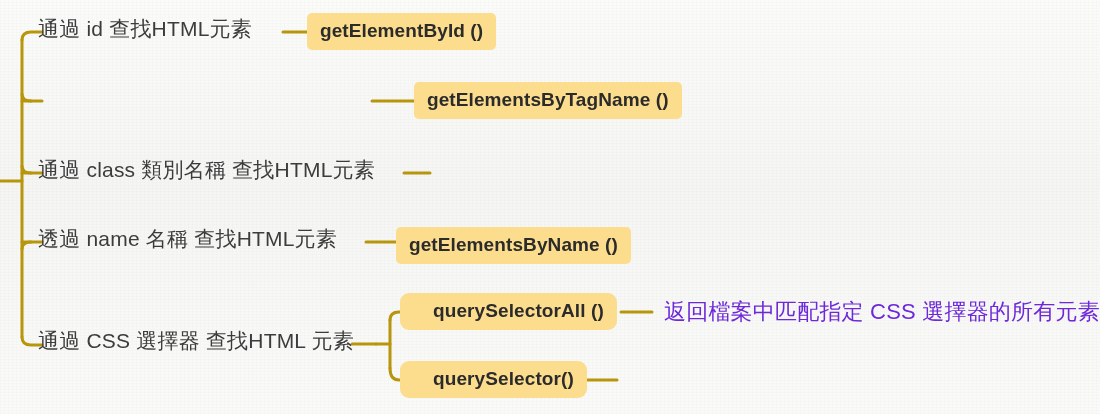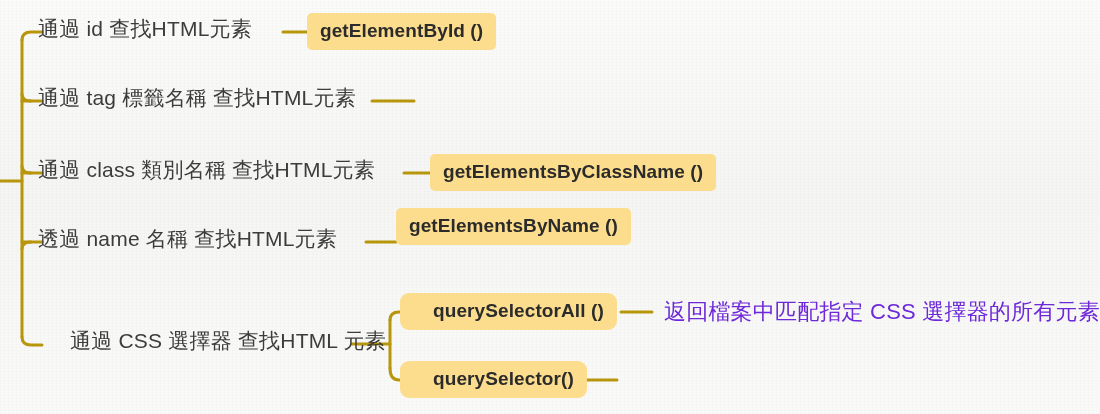--- a/index.html
+++ b/index.html
@@ -112,28 +112,27 @@
     <path d="M 621,312 L 652,312"></path>
     <path d="M 586,380 L 617,380"></path>
   </g>
 </svg>
 
 <div id="diagram-root">
 
   <div class="branch-label" style="left:38px; top:18px;">通過 id 查找HTML元素</div>
   <div class="method-chip" style="left:307px; top:13px;">getElementById ()</div>
 
-  <div class="branch-label" style="left:38px; top:87px;">通過 tag 標籤名稱 查找HTML元素</div>
+  <div class="method-chip" style="left:414px; top:82px;">getElementsByTagName ()</div>
 
   <div class="branch-label" style="left:38px; top:159px;text-align:center;">通過 class 類別名稱 查找HTML元素</div>
-  <div class="method-chip" style="left:430px; top:154px;">getElementsByClassName ()</div>
 
   <div class="branch-label" style="left:38px; top:228px;">透過 name 名稱 查找HTML元素</div>
-  <div class="method-chip" style="left:396px; top:208px;text-align:center;">getElementsByName ()</div>
+  <div class="method-chip" style="left:396px; top:227px;text-align:center;">getElementsByName ()</div>
 
-  <div class="branch-label" style="left:38px; top:330px;margin-left:32px;">通過 CSS 選擇器 查找HTML 元素</div>
+  <div class="branch-label" style="left:38px; top:330px;">通過 CSS 選擇器 查找HTML 元素</div>
 
   <div class="method-chip chip-rounder" style="left:400px; top:293px;">querySelectorAll ()</div>
   <div class="desc-label" style="left:664px; top:301px;">返回檔案中匹配指定 CSS 選擇器的所有元素</div>
 
   <div class="method-chip chip-rounder" style="left:400px; top:361px;">querySelector()</div>
 
 </div>
 
 </body></html>

